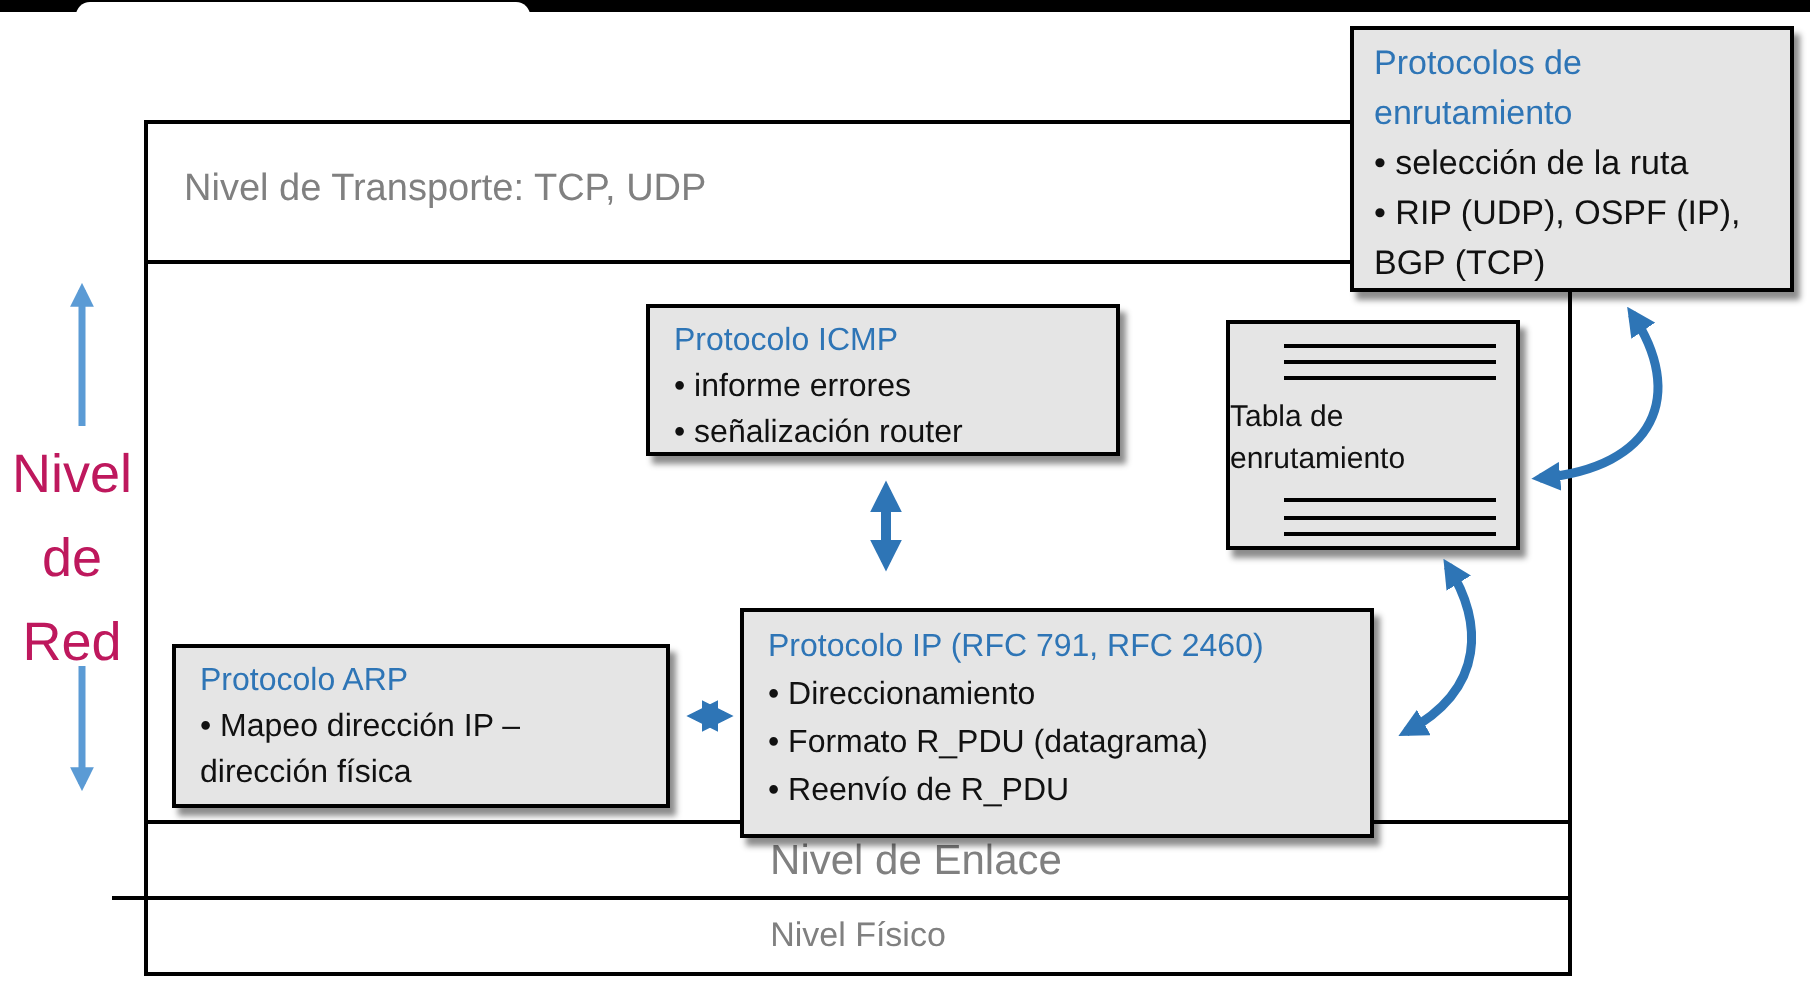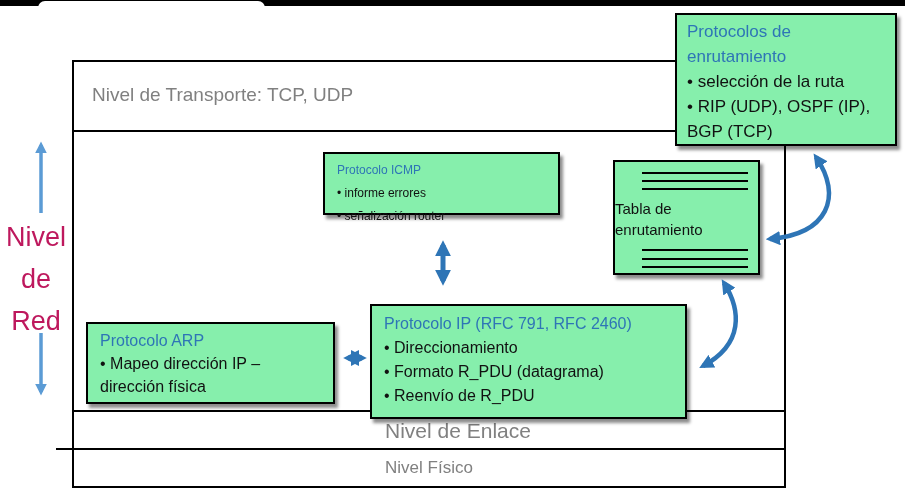--- a/index.html
+++ b/index.html
@@ -22,24 +22,24 @@
 
   .graylabel { position:absolute; color:#808080; z-index:2; }
   #transport-label { left:92px; top:84px;  font-size:19px; }
   #link-label      { left:72px; top:419px; width:772px; text-align:center; font-size:21px; }
   #phys-label      { left:72px; top:458px; width:714px; text-align:center; font-size:17px; }
 
   #side-label { position:absolute; left:0; top:216px; width:72px; text-align:center;
                 color:#be185d; font-size:27px; line-height:42px; z-index:2; }
 
   
-  .pbox { position:absolute; background:#86efac; border:2.5px solid #000; box-sizing:border-box;
+  .pbox { position:absolute; background:#e5e5e5; border:2.5px solid #000; box-sizing:border-box;
           box-shadow:3px 4px 3px rgba(0,0,0,0.45); color:#111; z-index:5; }
   .pbox .title { color:#2E75B6; }
-  #box-icmp    { left:323px; top:152px; width:237px; height:63px;  padding:5px 12px; font-size:12px; line-height:23px; }
+  #box-icmp    { left:323px; top:152px; width:237px; height:76px;  padding:5px 12px; font-size:16px; line-height:23px; }
   #box-ip      { left:370px; top:290px; width:317px; height:115px; padding:6px 12px; font-size:16px; line-height:24px;margin-top:14px; }
   #box-arp     { left:86px;  top:322px; width:249px; height:82px;  padding:5px 12px; font-size:16px; line-height:23px; }
   #box-routing { left:675px; top:13px;  width:222px; height:133px; padding:4px 10px; font-size:17px; line-height:25px; z-index:6; }
   #box-table   { left:613px; top:160px; width:147px; height:115px; font-size:15px; }
   #table-label { position:absolute; left:0; top:36px; width:100%; text-align:left; line-height:21px; }
   .tline { position:absolute; left:27px; width:106px; height:2px; background:#000; }
 
   
   #arrows { position:absolute; left:0; top:0; width:905px; height:498px; z-index:8; pointer-events:none; }
 </style>

